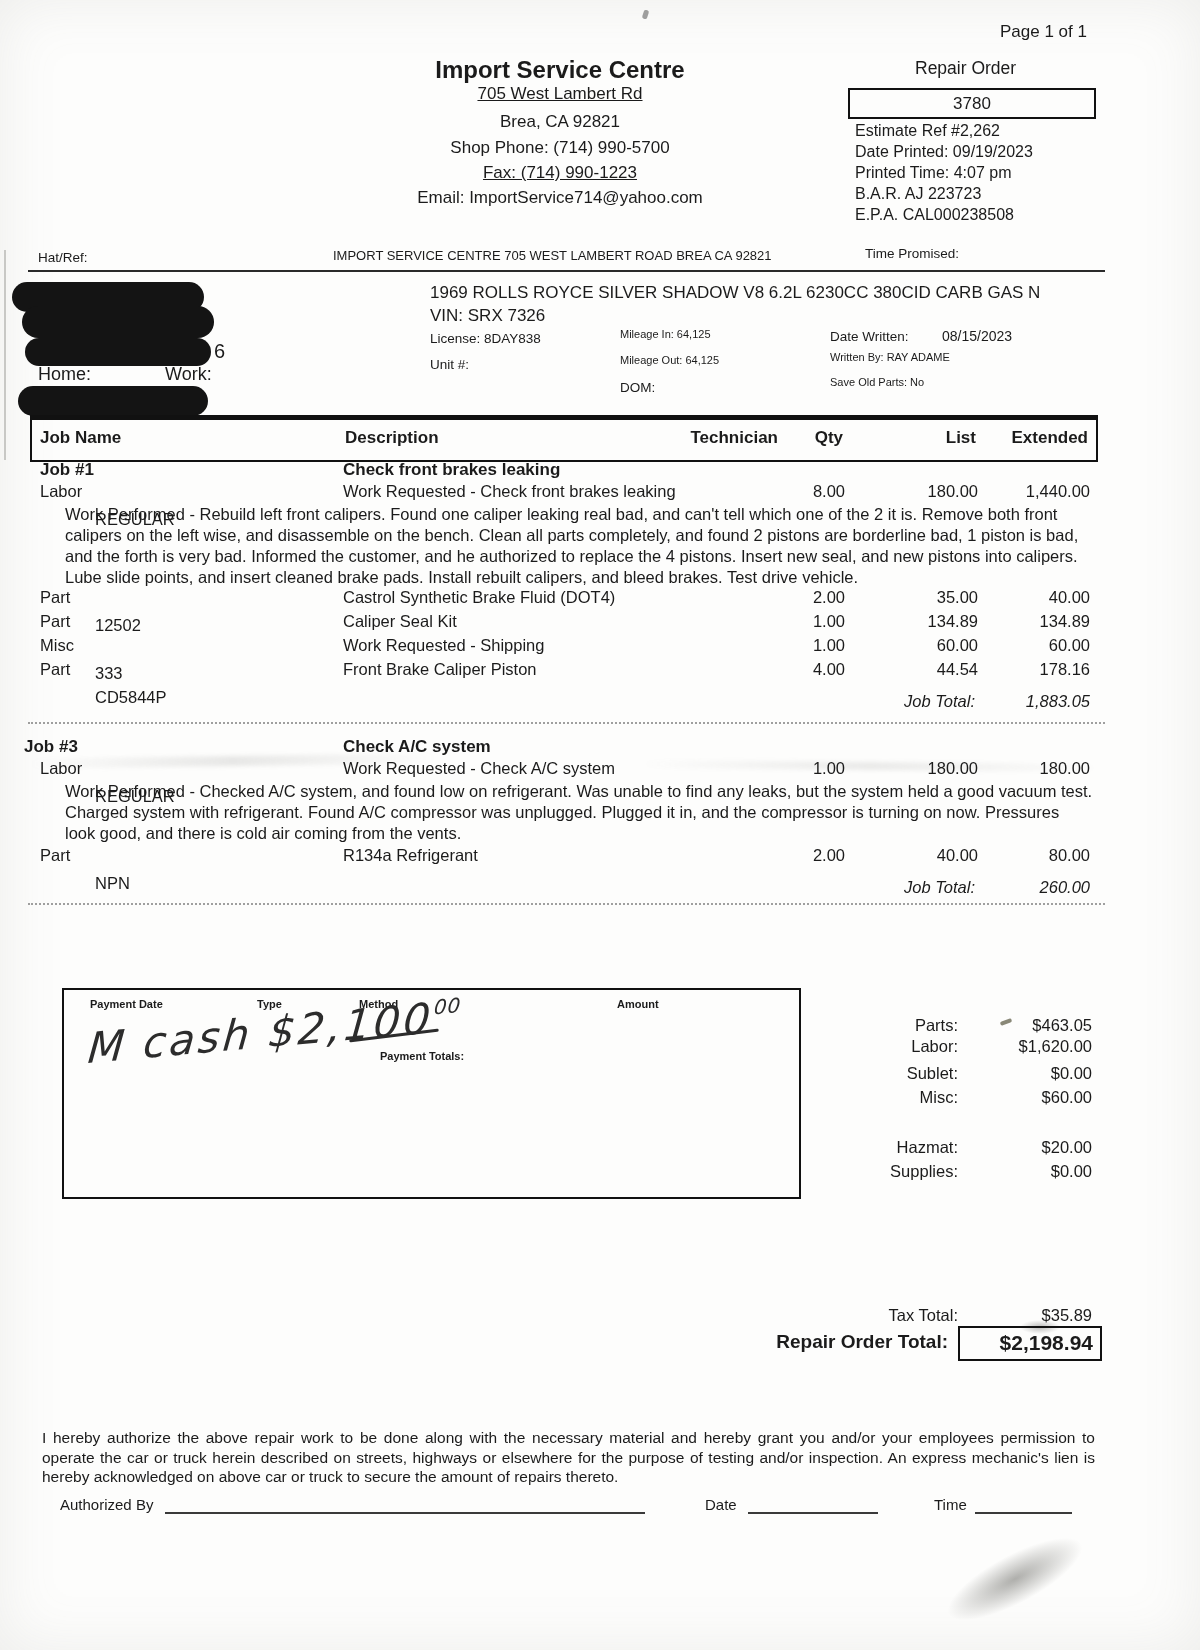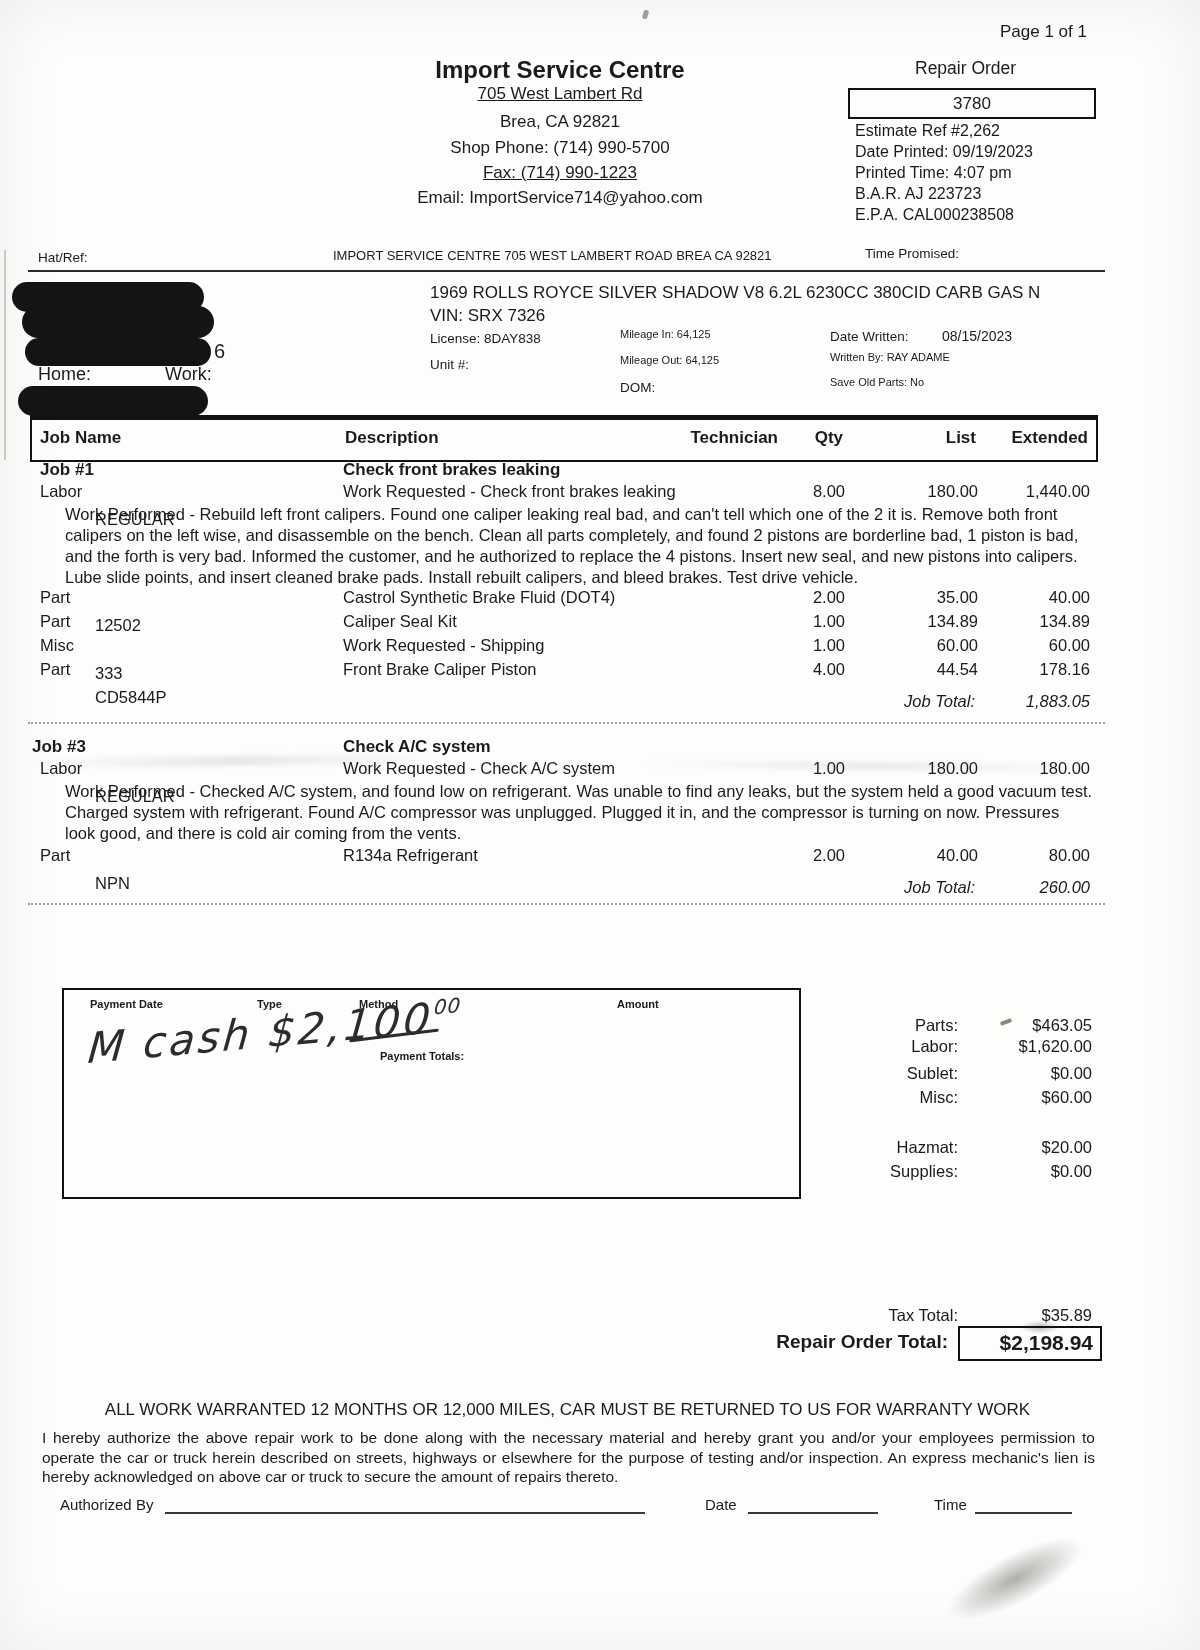--- a/index.html
+++ b/index.html
@@ -158,21 +158,21 @@
     <span class="c-list">44.54</span>
     <span class="c-ext">178.16</span>
   </div>
   <div class="row" style="top:692px;">
     <span class="jt-label">Job Total:</span>
     <span class="jt-value">1,883.05</span>
   </div>
   <div class="dashes" style="left:28px;top:722px;width:1077px;"></div>
 
   <div class="row b" style="top:737px;font-size:17px;">
-    <span class="c-type" style="left:32px;">Job #3</span>
+    <span class="c-type" style="left:24px;">Job #3</span>
     <span class="c-desc">Check A/C system</span>
   </div>
   <div class="row" style="top:759px;">
     <span class="c-type">Labor</span>
     <span class="c-code">REGULAR</span>
     <span class="c-desc">Work Requested - Check A/C system</span>
     <span class="c-qty">1.00</span>
     <span class="c-list">180.00</span>
     <span class="c-ext">180.00</span>
   </div>
@@ -230,21 +230,20 @@
 
   <div class="tot-row" style="top:1306px;">
     <span class="t-label">Tax Total:</span>
     <span class="t-value" style="border-bottom:1.5px solid #444;padding-bottom:1px;">$35.89</span>
   </div>
   <div class="abs b" style="right:252px;top:1331px;font-size:19px;">Repair Order Total:</div>
   <div class="abs" style="left:958px;top:1326px;width:140px;height:31px;border:2px solid #111;">
     <span class="abs b" style="right:7px;top:3px;font-size:21px;">$2,198.94</span>
   </div>
 
-  <div class="abs ctr" style="left:30px;top:1400px;width:1075px;font-size:17px;">ALL WORK WARRANTED 12 MONTHS OR 12,000 MILES, CAR MUST BE RETURNED TO US FOR WARRANTY WORK</div>
   <div class="abs" style="left:42px;top:1428px;width:1053px;font-size:15.5px;line-height:19.5px;text-align:justify;">I hereby authorize the above repair work to be done along with the necessary material and hereby grant you and/or your employees permission to operate the car or truck herein described on streets, highways or elsewhere for the purpose of testing and/or inspection. An express mechanic's lien is hereby acknowledged on above car or truck to secure the amount of repairs thereto.</div>
 
   <div class="abs" style="left:0;top:1496px;width:1200px;height:26px;font-size:15px;text-decoration:underline;">
     <span class="abs" style="left:60px;top:0;">Authorized By</span>
     <span class="uline" style="position:absolute;left:165px;top:2px;width:480px;"></span>
     <span class="abs" style="left:705px;top:0;">Date</span>
     <span class="uline" style="position:absolute;left:748px;top:2px;width:130px;"></span>
     <span class="abs" style="left:934px;top:0;">Time</span>
     <span class="uline" style="position:absolute;left:975px;top:2px;width:97px;"></span>
   </div>

